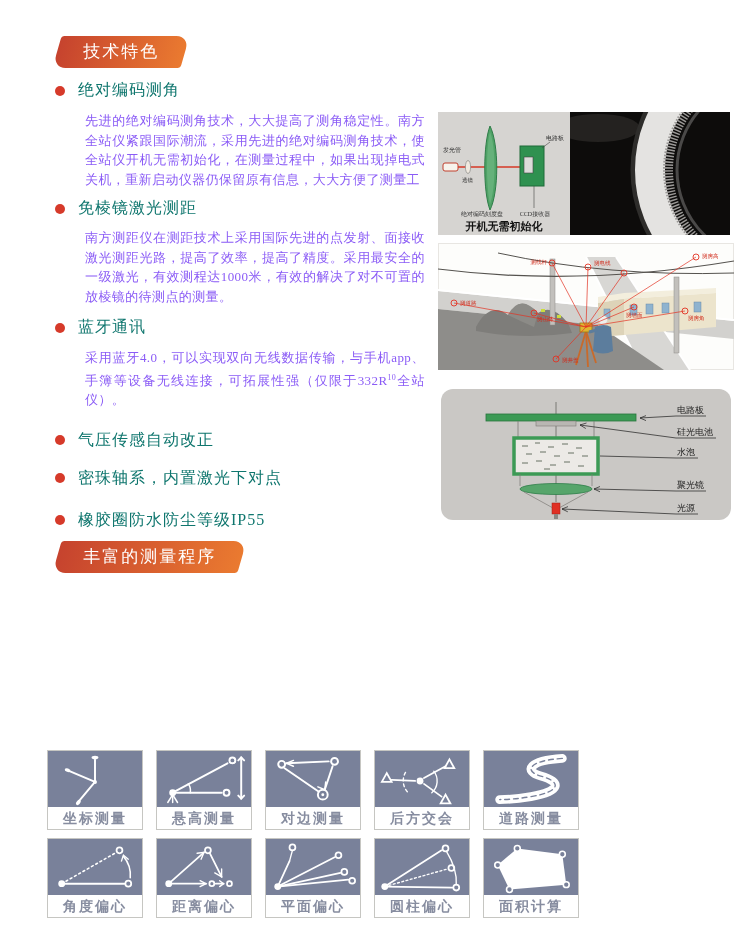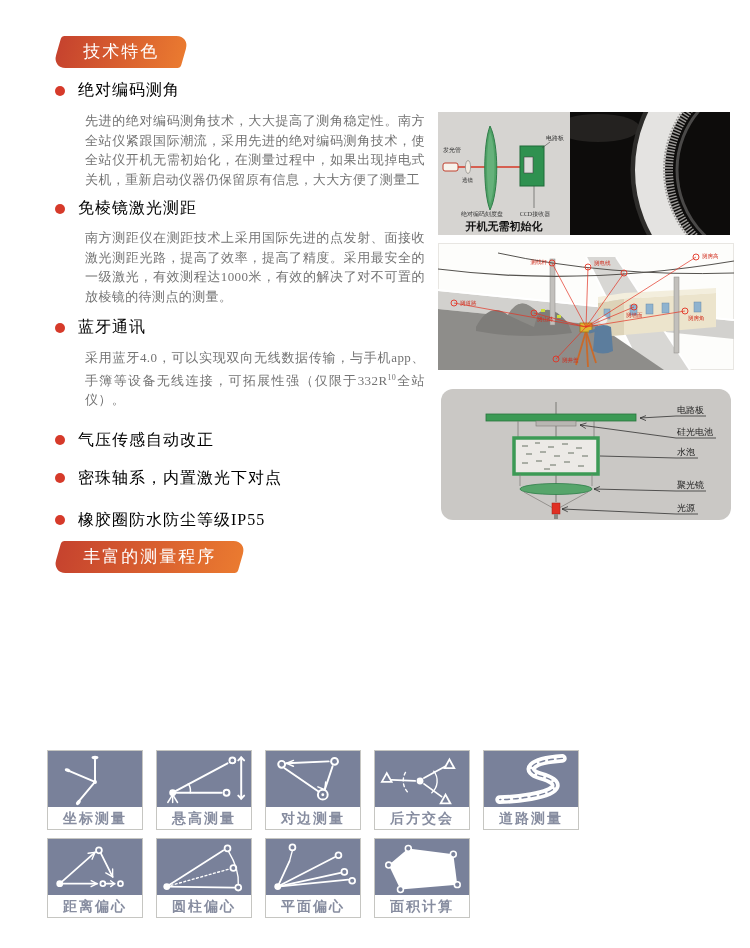--- a/index.html
+++ b/index.html
@@ -9,23 +9,23 @@
   .left-col{position:absolute;left:0;top:0;width:430px;padding-top:36px;box-sizing:border-box;}
   .banner{position:relative;display:inline-block;margin-left:57px;
           background:linear-gradient(90deg,#c6432e,#ea7a30);
           transform:skewX(-16deg);border-radius:3px 13px 3px 13px;
           padding:4px 26px 5px 26px;}
   .banner .banner-text{display:inline-block;transform:skewX(16deg);color:#fff;
           font-size:17px;letter-spacing:2px;}
   .feature{margin-left:55px;}
   .feature-title-row{display:flex;align-items:center;}
   .dot{width:10px;height:10px;border-radius:50%;background:#d63a2a;margin-right:13px;flex:0 0 auto;}
-  .feature-title{font-size:16px;color:#000000;letter-spacing:1px;}
+  .feature-title{font-size:16px;color:#0f766e;letter-spacing:1px;}
   .feature-body{margin:0;margin-left:30px;width:340px;font-size:13px;line-height:19.5px;
-          color:#737373;letter-spacing:0.4px;text-align:justify;}
+          color:#8b5cf6;letter-spacing:0.4px;text-align:justify;}
   .feature-body sup{font-size:8px;}
   .mt12{margin-top:12px}.mt10{margin-top:10px}.mt28{margin-top:28px}.mt9{margin-top:9px}
   .mt11{margin-top:11px}.mt20{margin-top:20px}.mt17{margin-top:17px}.mt21{margin-top:21px}
   .banner2{margin-top:10px;}
   
   .fig{position:absolute;padding-left:8px;}
   #fig-encoder{left:430px;top:112px;width:292px;height:123px;display:flex;}
   #fig-scene{left:430px;top:243px;width:296px;height:127px;}
   #fig-comp{left:432px;top:388px;width:292px;height:133px;}
   
@@ -354,20 +354,36 @@
             <path d="M80,7 C46,9 40,20 58,25 C80,31 78,41 48,46 C36,48 26,49 16,49" stroke="#79819a" stroke-width="1.4" stroke-dasharray="5 4"></path>
           </g>
             </svg>
         </div>
         <div class="tile-label">道路测量</div>
       </div>
     </div>
 
     <div class="grid-row">
 
+      <div class="tile">
+        <div class="tile-icon">
+          <svg viewBox="0 0 96 56">
+              <g stroke="#fff" fill="none" stroke-linecap="round">
+            <circle cx="14" cy="45" r="3.5" fill="#fff" stroke="none"></circle>
+            <line x1="14" y1="45" x2="70" y2="13" stroke-width="1.6" stroke-dasharray="2 3"></line>
+            <circle cx="73" cy="11" r="3" stroke-width="1.8"></circle>
+            <line x1="14" y1="45" x2="78" y2="45" stroke-width="2"></line>
+            <circle cx="82" cy="45" r="3" stroke-width="1.8"></circle>
+            <path d="M84,39 A30 30 0 0 0 77,17" stroke-width="1.6"></path>
+            <polyline points="75,22 77,16 82,20" stroke-width="1.4"></polyline>
+          </g>
+            </svg>
+        </div>
+        <div class="tile-label">角度偏心</div>
+      </div>
 
       <div class="tile">
         <div class="tile-icon">
           <svg viewBox="0 0 96 56">
               <g stroke="#fff" fill="none" stroke-linecap="round" stroke-width="1.8">
             <circle cx="12" cy="45" r="3.5" fill="#fff" stroke="none"></circle>
             <line x1="12" y1="45" x2="48" y2="13"></line>
                 <polyline points="41,14 48,13 45,20" stroke-width="1.4"></polyline>
             <circle cx="52" cy="11" r="3"></circle>
             <line x1="54" y1="14" x2="66" y2="38"></line>
@@ -381,57 +397,57 @@
           </g>
             </svg>
         </div>
         <div class="tile-label">距离偏心</div>
       </div>
 
       <div class="tile">
         <div class="tile-icon">
           <svg viewBox="0 0 96 56">
               <g stroke="#fff" fill="none" stroke-linecap="round" stroke-width="1.8">
-            <circle cx="10" cy="48" r="3.5" fill="#fff" stroke="none"></circle>
-            <line x1="10" y1="48" x2="68" y2="11"></line>
-                <circle cx="72" cy="9" r="3"></circle>
-            <line x1="10" y1="48" x2="74" y2="30" stroke-dasharray="2 2.5" stroke-width="1.4"></line>
-                <circle cx="78" cy="29" r="3"></circle>
-            <line x1="10" y1="48" x2="79" y2="49"></line>
-                <circle cx="83" cy="49" r="3"></circle>
-            <path d="M73,12 Q84,30 83,46" stroke-width="1.4"></path>
-          </g>
-            </svg>
-        </div>
-        <div class="tile-label">圆柱偏心</div>
-      </div>
-
-      <div class="tile">
-        <div class="tile-icon">
-          <svg viewBox="0 0 96 56">
-              <g stroke="#fff" fill="none" stroke-linecap="round" stroke-width="1.8">
             <circle cx="12" cy="48" r="3.5" fill="#fff" stroke="none"></circle>
             <circle cx="27" cy="8" r="3"></circle>
                 <line x1="27" y1="11" x2="24" y2="22" stroke-width="1.4"></line>
             <line x1="12" y1="48" x2="24" y2="22"></line>
             <line x1="12" y1="48" x2="70" y2="18"></line>
                 <circle cx="74" cy="16" r="3"></circle>
             <line x1="12" y1="48" x2="76" y2="34"></line>
                 <circle cx="80" cy="33" r="3"></circle>
             <line x1="12" y1="48" x2="84" y2="41"></line>
                 <circle cx="88" cy="42" r="3"></circle>
           </g>
             </svg>
         </div>
         <div class="tile-label">平面偏心</div>
       </div>
 
       <div class="tile">
         <div class="tile-icon">
           <svg viewBox="0 0 96 56">
+              <g stroke="#fff" fill="none" stroke-linecap="round" stroke-width="1.8">
+            <circle cx="10" cy="48" r="3.5" fill="#fff" stroke="none"></circle>
+            <line x1="10" y1="48" x2="68" y2="11"></line>
+                <circle cx="72" cy="9" r="3"></circle>
+            <line x1="10" y1="48" x2="74" y2="30" stroke-dasharray="2 2.5" stroke-width="1.4"></line>
+                <circle cx="78" cy="29" r="3"></circle>
+            <line x1="10" y1="48" x2="79" y2="49"></line>
+                <circle cx="83" cy="49" r="3"></circle>
+            <path d="M73,12 Q84,30 83,46" stroke-width="1.4"></path>
+          </g>
+            </svg>
+        </div>
+        <div class="tile-label">圆柱偏心</div>
+      </div>
+
+      <div class="tile">
+        <div class="tile-icon">
+          <svg viewBox="0 0 96 56">
             <polygon points="14,26 34,9 80,15 84,46 26,51" fill="#fff"></polygon>
             <g fill="#79819a" stroke="#fff" stroke-width="1.6">
               <circle cx="14" cy="26" r="3"></circle>
                 <circle cx="34" cy="9" r="3"></circle>
                 <circle cx="80" cy="15" r="3"></circle>
               <circle cx="84" cy="46" r="3"></circle>
                 <circle cx="26" cy="51" r="3"></circle>
             </g>
           </svg>
         </div>

